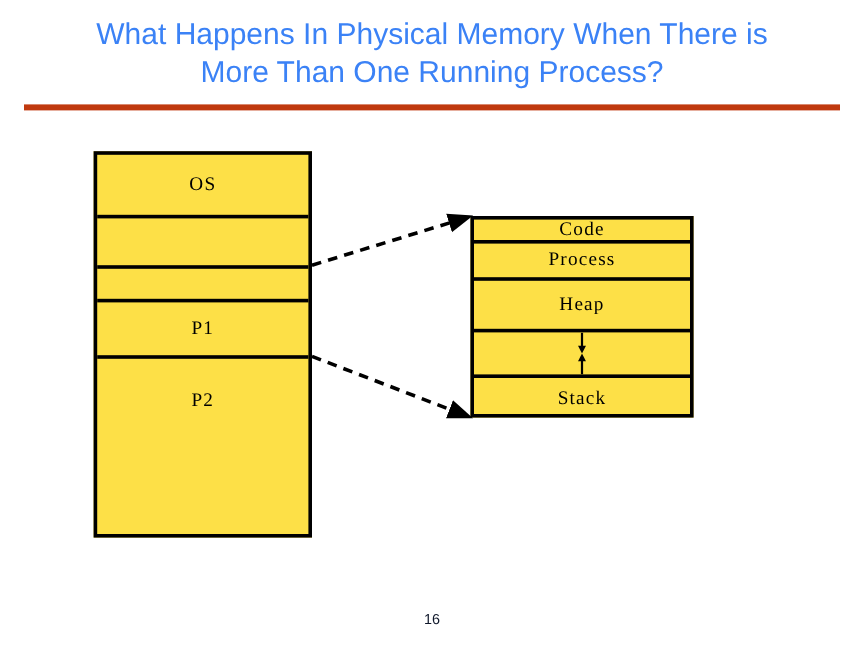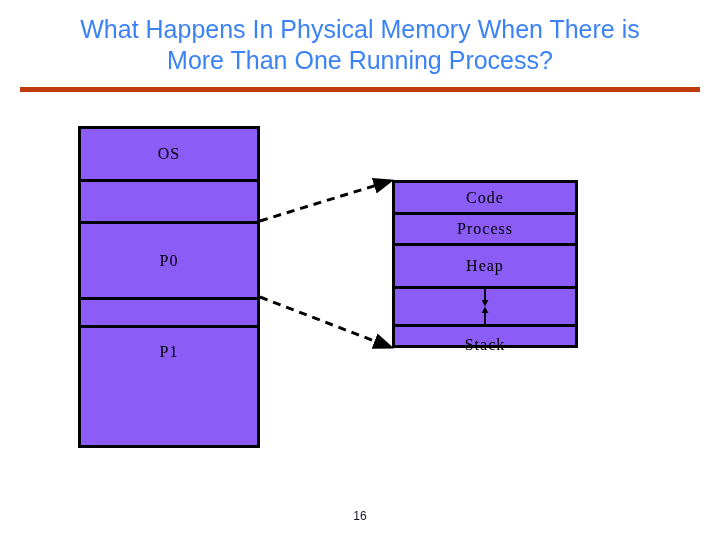--- a/index.html
+++ b/index.html
@@ -38,21 +38,21 @@
     width: 680px;
     height: 5px;
     background: #c0390f;
   }
 
   
   .mem-table {
     position: absolute;
     border: 3px solid #000000;
     box-sizing: border-box;
-    background: #8b5cf6;
+    background: #fde047;
   }
   .mem-row {
     box-sizing: border-box;
     border-bottom: 3px solid #000000;
     position: relative;
     font-family: "Liberation Serif", serif;
     color: #000000;
     display: flex;
     align-items: center;
     justify-content: center;
@@ -82,21 +82,21 @@
   #physical-memory .r-p1      { height: 47px; text-align: center; }
   #physical-memory .r-p2      { height: 70px; }
 
   
   #address-space {
     left: 392px;
     top: 180px;
     width: 186px;
     height: 168px;
   }
-  #address-space .r-code    { height: 32px; }
+  #address-space .r-code    { height: 20px; }
   #address-space .r-globals { height: 31px; }
   #address-space .r-heap    { height: 43px; }
   #address-space .r-arrows  { height: 38px; }
   #address-space .r-stack   { height: 35px; }
 
   
   .growth-arrows {
     position: absolute;
     left: 50%;
     top: 0;
@@ -138,32 +138,32 @@
 <div class="mem-table" id="physical-memory">
 
   <div class="mem-row r-os">
     <span class="mem-label">OS</span>
   </div>
 
   <div class="mem-row r-gap1">
     <span class="mem-label"></span>
   </div>
 
-  <div class="mem-row r-p0">
-    <span class="mem-label">P0</span>
-  </div>
 
   <div class="mem-row r-gap2">
     <span class="mem-label"></span>
   </div>
 
   <div class="mem-row r-p1">
     <span class="mem-label">P1</span>
   </div>
 
+  <div class="mem-row r-p2">
+    <span class="mem-label">P2</span>
+  </div>
 </div>
 
 <div class="mem-table" id="address-space">
 
   <div class="mem-row r-code">
     <span class="mem-label">Code</span>
   </div>
 
   <div class="mem-row r-globals">
     <span class="mem-label">Process</span>

